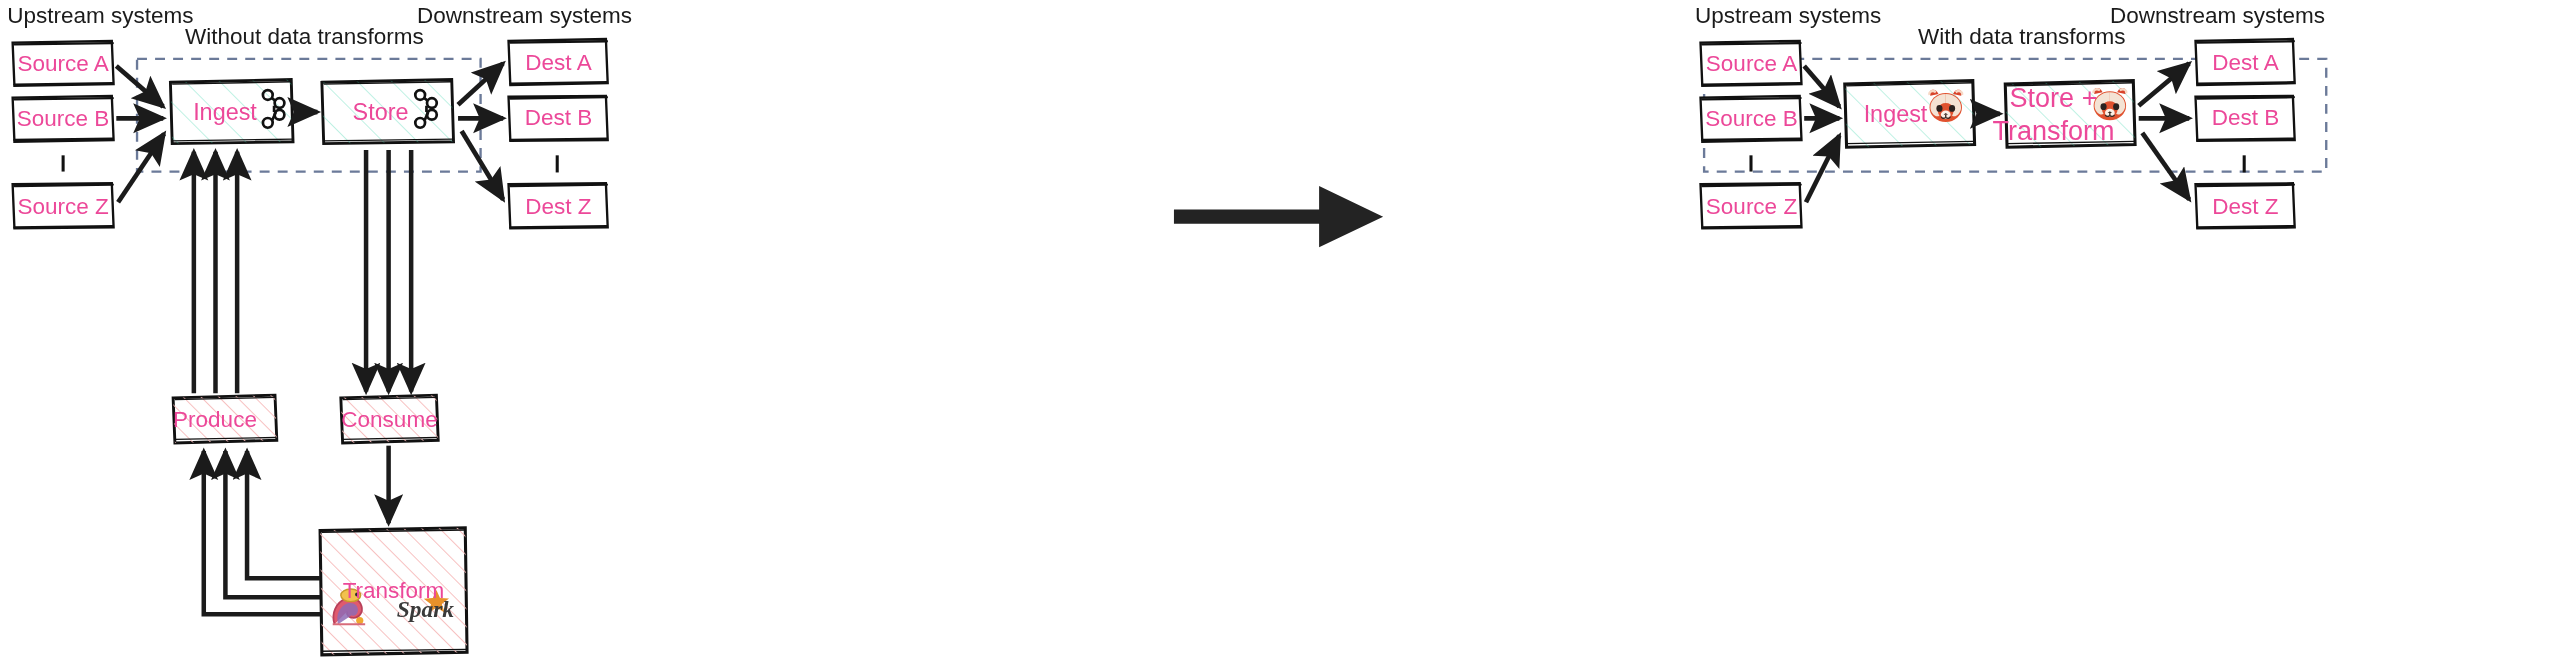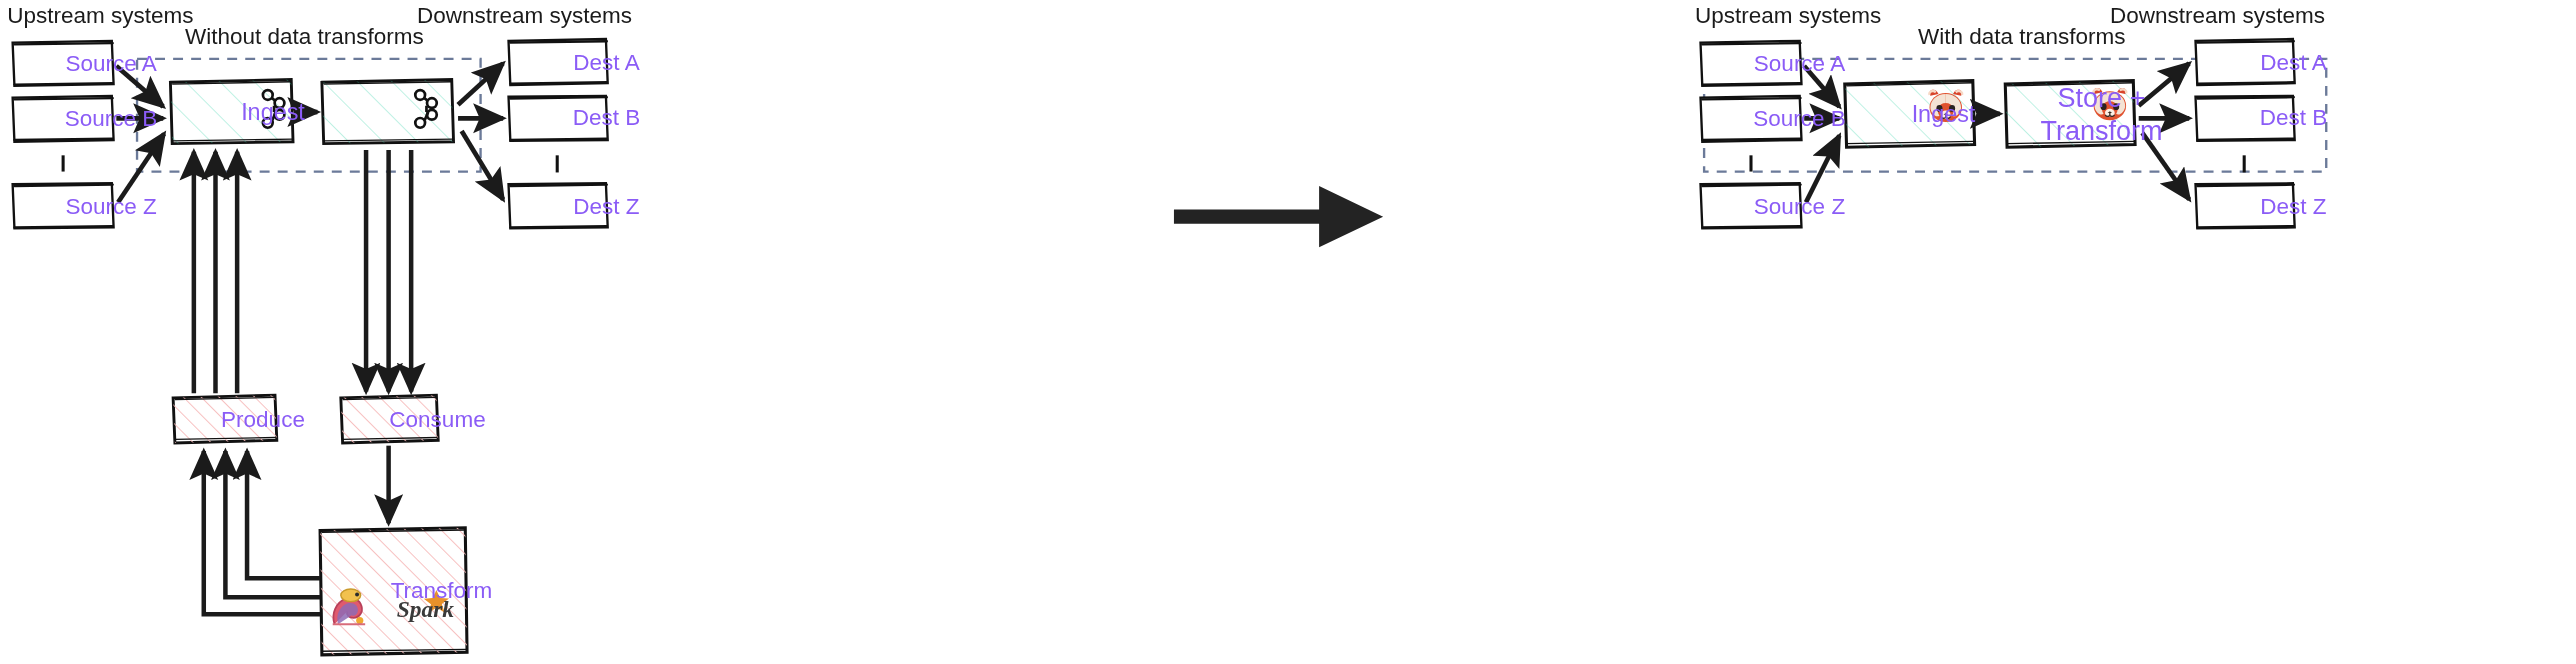--- a/index.html
+++ b/index.html
@@ -4,21 +4,21 @@
 <style>
   html,body{margin:0;padding:0;background:#ffffff;}
   body{
     width:2576px;height:665px;position:relative;overflow:hidden;
     font-family:"Liberation Sans", sans-serif;
     color:#1f1f1f;
   }
   #stage{position:absolute;left:0;top:0;width:2576px;height:665px;}
   svg#canvas{position:absolute;left:0;top:0;width:2576px;height:665px;}
 
-  .lbl{position:absolute;font-size:22.5px;color:#8b5cf6;white-space:nowrap;padding-left:48px;}
+  .lbl{position:absolute;font-size:22.5px;color:#ec4899;white-space:nowrap;}
   .section-title{position:absolute;font-size:22.5px;color:#1b1b1b;white-space:nowrap;}
 </style>
 </head>
 <body>
 
 <div id="stage">
 
 <svg id="canvas" viewBox="0 0 2857 737">
   <defs>
     <pattern id="hatchTeal" width="13" height="13" patternTransform="rotate(-45)" patternUnits="userSpaceOnUse">
@@ -261,20 +261,21 @@
 
 <div class="lbl" style="left:12.6px;top:42px;width:101px;height:43px;display:flex;align-items:center;justify-content:center;">Source A</div>
 <div class="lbl" style="left:12.6px;top:97px;width:101px;height:43px;display:flex;align-items:center;justify-content:center;">Source B</div>
 <div class="lbl" style="left:12.6px;top:185px;width:101px;height:43px;display:flex;align-items:center;justify-content:center;">Source Z</div>
 
 <div class="lbl" style="left:509px;top:41px;width:99px;height:43px;display:flex;align-items:center;justify-content:center;">Dest A</div>
 <div class="lbl" style="left:509px;top:96px;width:99px;height:43px;display:flex;align-items:center;justify-content:center;">Dest B</div>
 <div class="lbl" style="left:509px;top:185px;width:99px;height:43px;display:flex;align-items:center;justify-content:center;">Dest Z</div>
 
 <div class="lbl" style="left:170px;top:81px;width:110px;height:62px;font-size:23.4px;display:flex;align-items:center;justify-content:center;">Ingest</div>
+<div class="lbl" style="left:322px;top:81px;width:117px;height:62px;font-size:23.4px;display:flex;align-items:center;justify-content:center;">Store</div>
 
 <div class="lbl" style="left:173px;top:397px;width:84px;height:45px;display:flex;align-items:center;justify-content:center;">Produce</div>
 <div class="lbl" style="left:341px;top:397px;width:97px;height:45px;display:flex;align-items:center;justify-content:center;">Consume</div>
 <div class="lbl" style="left:320px;top:577px;width:147px;height:27px;display:flex;align-items:center;justify-content:center;">Transform</div>
 
 <div class="section-title" style="left:1695px;top:2.7px;">Upstream systems</div>
 <div class="section-title" style="left:2110px;top:2.7px;">Downstream systems</div>
 <div class="section-title" style="left:1902px;top:24px;margin-left:16px;">With data transforms</div>
 
 <div class="lbl" style="left:1701px;top:42px;width:101px;height:43px;display:flex;align-items:center;justify-content:center;">Source A</div>

